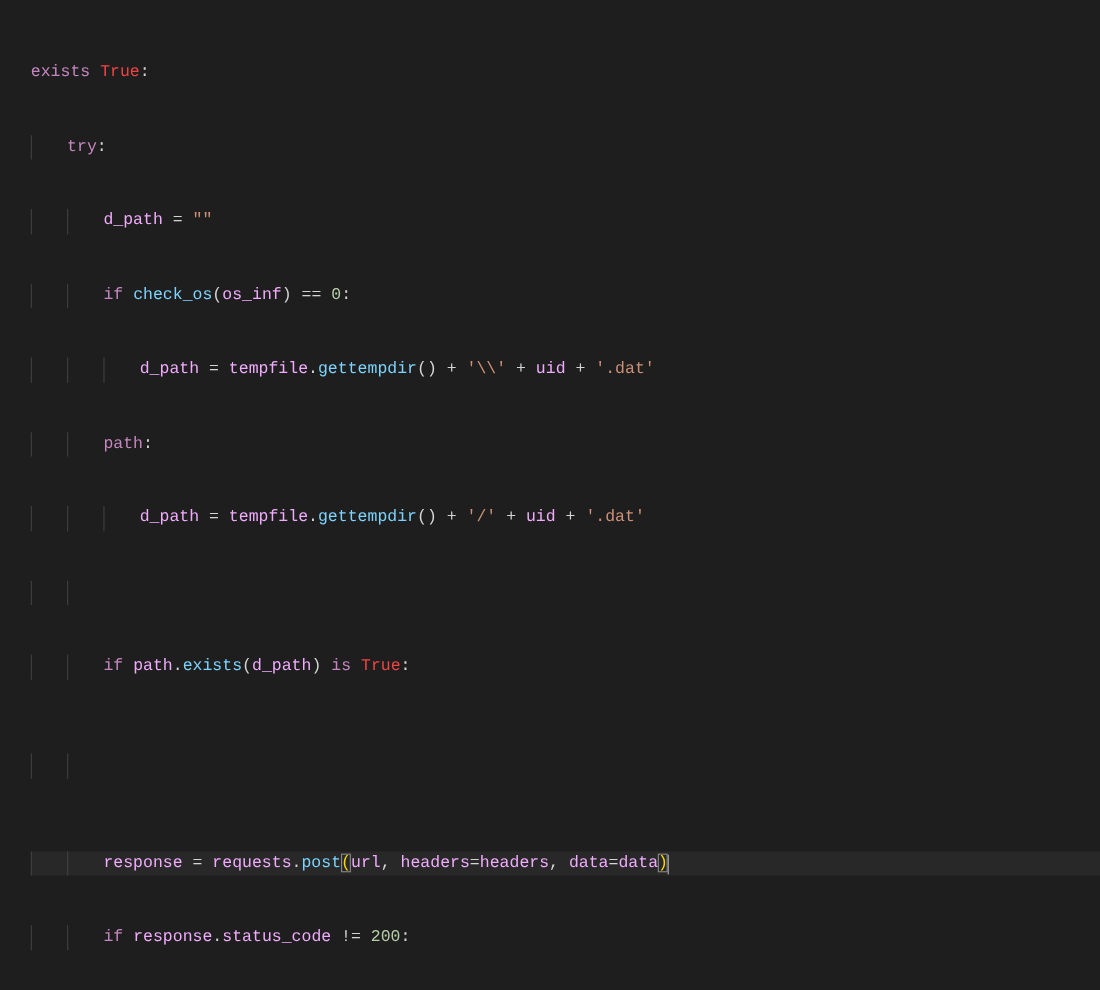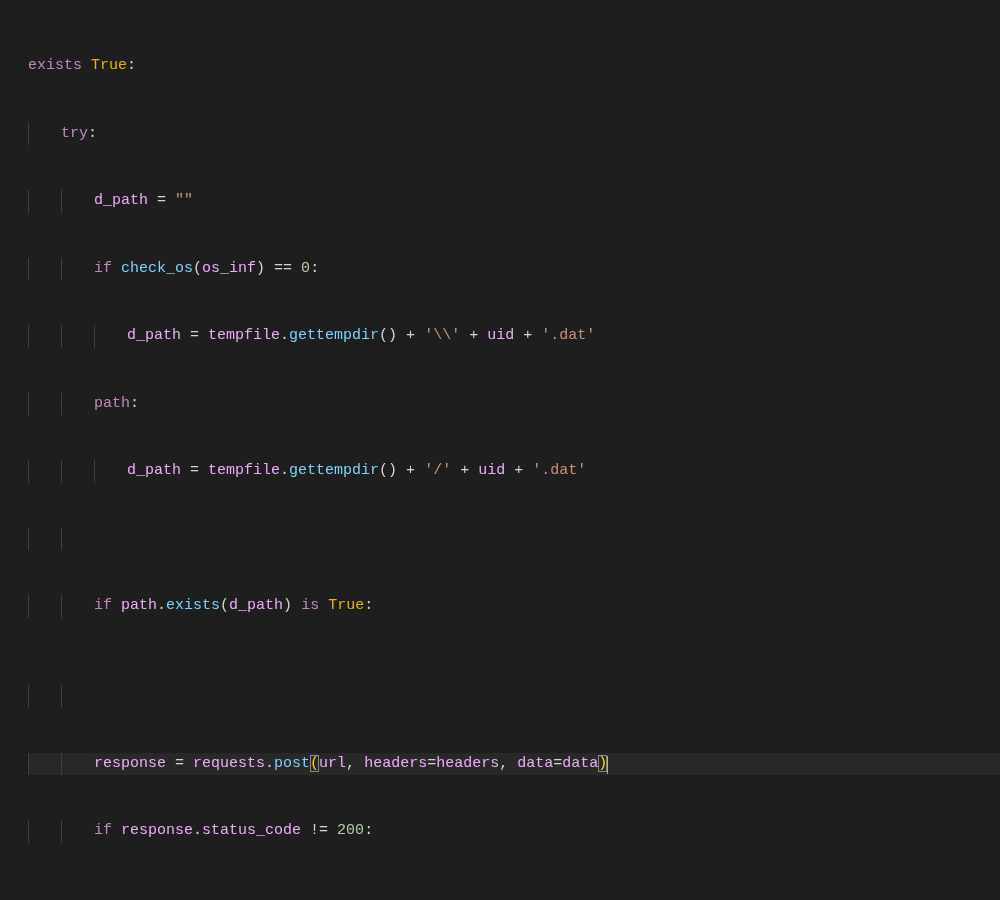--- a/index.html
+++ b/index.html
@@ -18,34 +18,35 @@
     padding: 10px 0 0 28px;
     white-space: pre;
     position: relative;
   }
   .line {
     position: relative;
     height: 22.5px;
   }
   .line.current {
     background: #282828;
+    margin-top: 21px;
   }
   .indent-guide {
     display: inline-block;
     border-left: 1px solid #404040;
     height: 22.5px;
     vertical-align: top;
     box-sizing: border-box;
   }
   .iw { 
     width: 33px;
     display: inline-block;
   }
   .kw-ctrl { color: #c586c0; }     
-  .kw-const { color: #eab308; text-align: right; }    
+  .kw-const { color: #ef4444; text-align: right; }    
   .func { color: #7dd3fc; }        
   .var { color: #f0abfc; }         
   .str { color: #ce9178; }         
   .num { color: #b5cea8; }         
   .op { color: #d4d4d4; }
   .brack { color: #ffd700; }       
   .brack-box {
     outline: 1px solid #888;
     outline-offset: -1px;
   }

